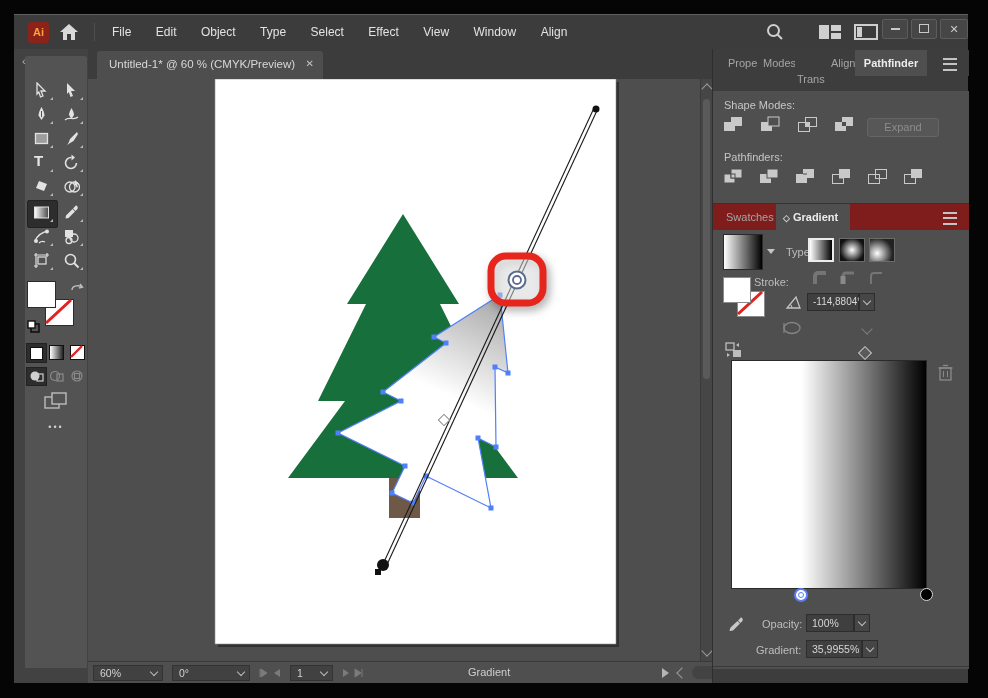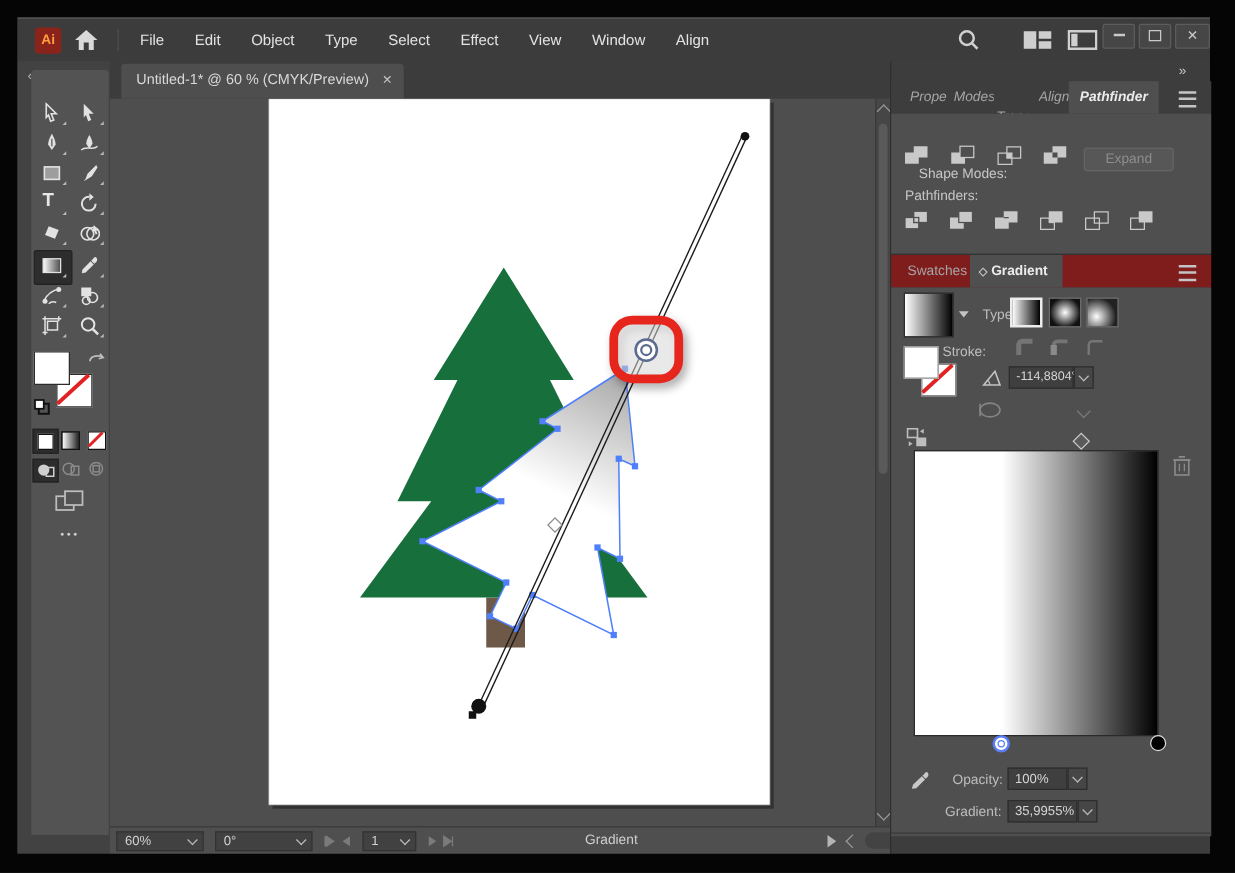--- a/index.html
+++ b/index.html
@@ -384,31 +384,31 @@
     <div class="chev" style="position:absolute;left:590px;top:7px;transform:rotate(135deg);border-color:#9a9a9a;"></div>
     <div class="abs" style="left:604px;top:4px;width:82px;height:13px;background:#434343;border-radius:7px;">
       <div style="position:absolute;left:24px;top:2px;width:48px;height:9px;background:#5d5d5d;border-radius:5px;"></div>
     </div>
     <div class="chev" style="position:absolute;left:692px;top:7px;transform:rotate(-45deg);border-color:#9a9a9a;"></div>
   </div>
 
   <div id="rightcol" class="abs">
     <div class="abs" style="left:230px;top:2px;color:#c9c9c9;font-size:11px;">»</div>
 
-    <div class="abs" style="left:0;top:16px;width:256px;height:26px;background:#3d3d3d;font-style:italic;">
+    <div class="abs" style="left:0;top:1px;width:256px;height:26px;background:#3d3d3d;">
       <span class="docktab" style="left:15px;width:32px;">Prope</span>
       <span class="docktab" style="left:50px;width:32px;">Modes</span>
       <span class="docktab" style="left:84px;width:32px;margin-top:16px;">Trans</span>
       <span class="docktab" style="left:118px;width:30px;">Align</span>
       <span class="docktab" style="left:142px;width:72px;background:#4f4f4f;color:#ececec;font-weight:bold;text-align:center;">Pathfinder</span>
       <div class="hamb" style="left:230px;top:8px;"></div>
     </div>
 
     <div class="abs" style="left:0;top:42px;width:256px;height:112px;background:#4f4f4f;">
-      <span class="panel-label" style="left:22px;top:8px;margin-top:34px;">Shape Modes:</span>
+      <span class="panel-label" style="left:11px;top:8px;">Shape Modes:</span>
       <div class="icbtn" style="left:9px;top:24px;">
         <svg width="22" height="20">
               <rect x="2" y="7" width="11" height="9" fill="#c9c9c9"></rect>
               <rect x="9" y="2" width="11" height="9" fill="#c9c9c9"></rect>
             </svg>
       </div>
       <div class="icbtn" style="left:46px;top:24px;">
         <svg width="22" height="20">
               <rect x="2" y="7" width="11" height="9" fill="#c9c9c9"></rect>
               <rect x="9" y="2" width="11" height="9" fill="#4f4f4f" stroke="#c9c9c9"></rect>

